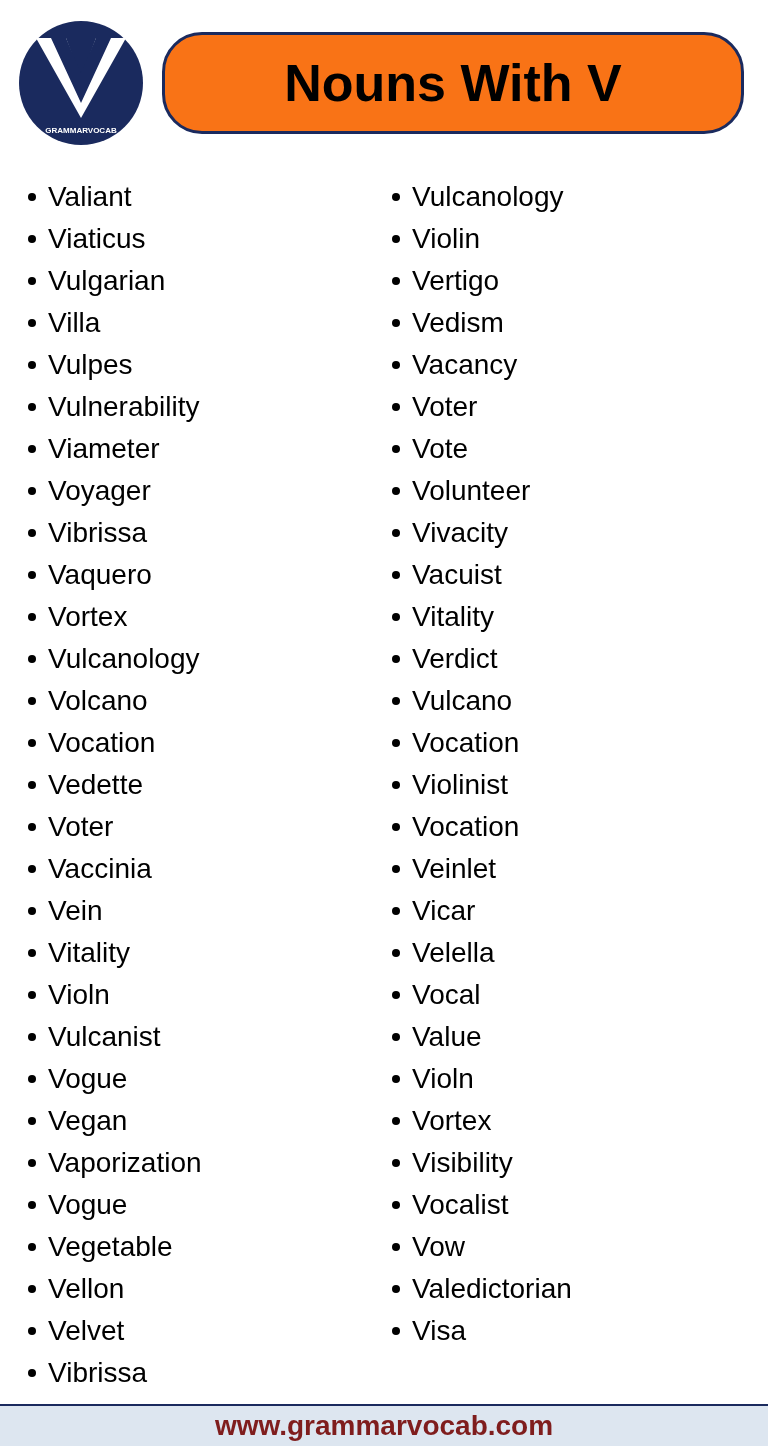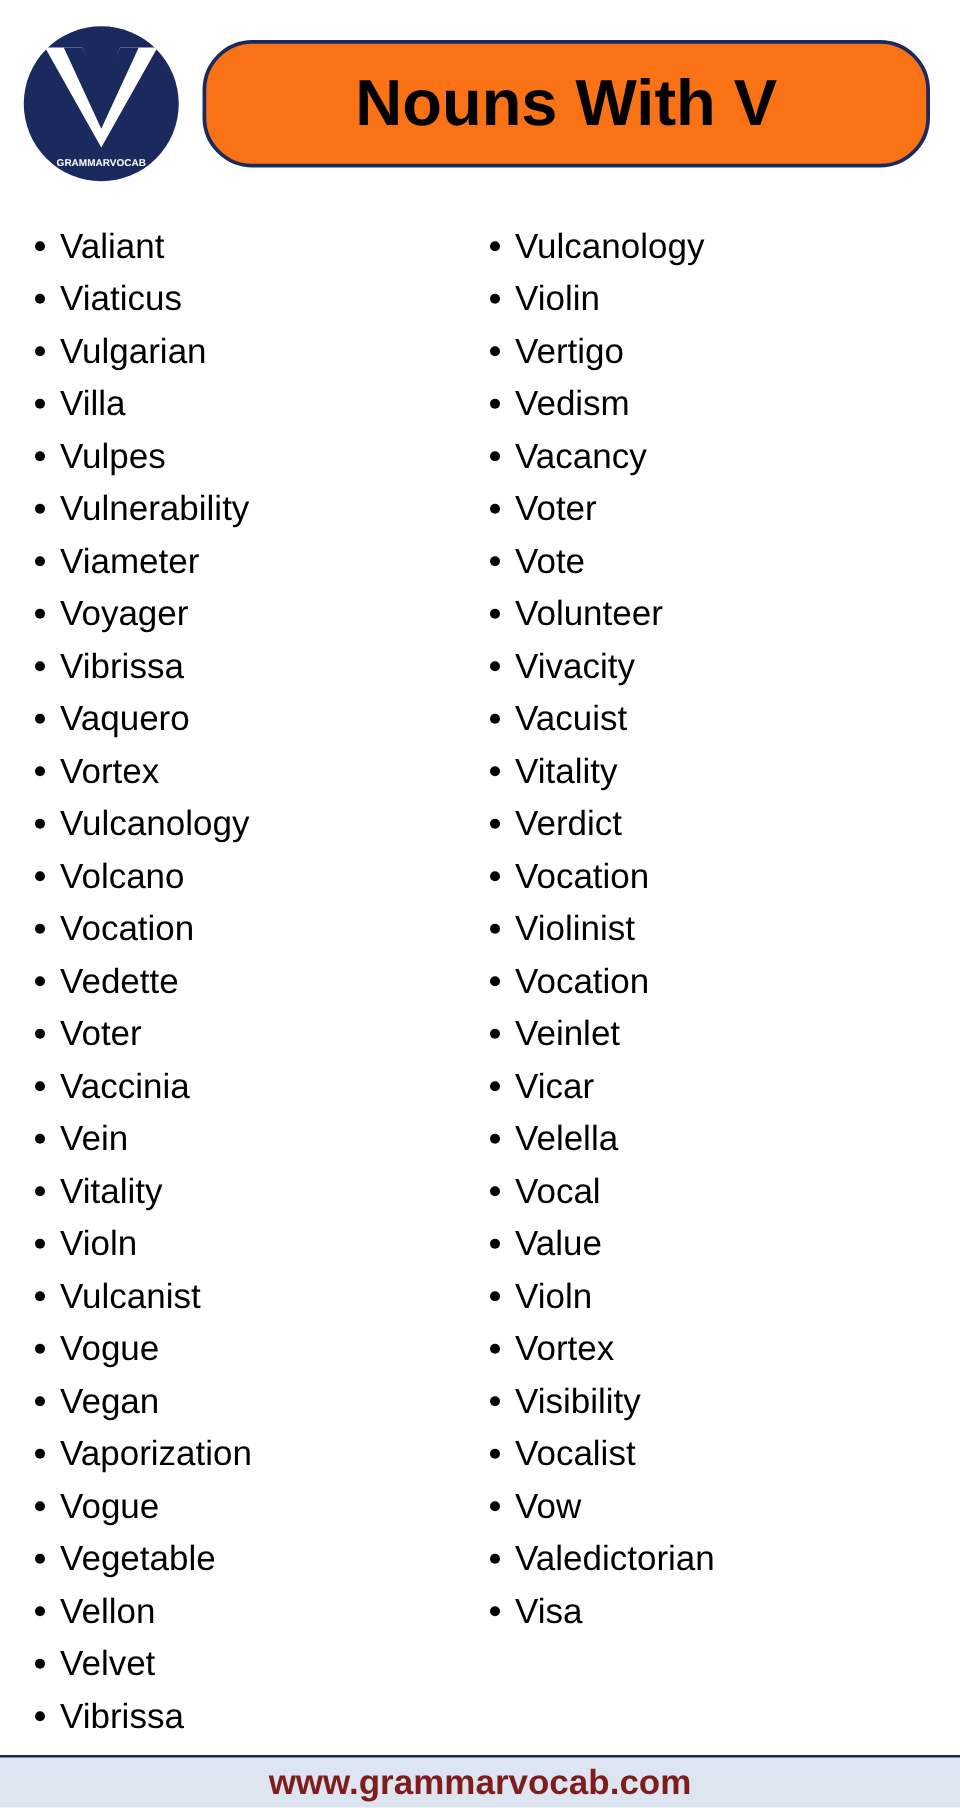--- a/index.html
+++ b/index.html
@@ -278,20 +278,24 @@
       <div class="word-item">
         <span class="bullet"></span>
         <span>Vitality</span>
       </div>
       <div class="word-item">
         <span class="bullet"></span>
         <span>Verdict</span>
       </div>
       <div class="word-item">
         <span class="bullet"></span>
+        <span>Vulcano</span>
+      </div>
+      <div class="word-item">
+        <span class="bullet"></span>
         <span>Vocation</span>
       </div>
       <div class="word-item">
         <span class="bullet"></span>
         <span>Violinist</span>
       </div>
       <div class="word-item">
         <span class="bullet"></span>
         <span>Vocation</span>
       </div>

